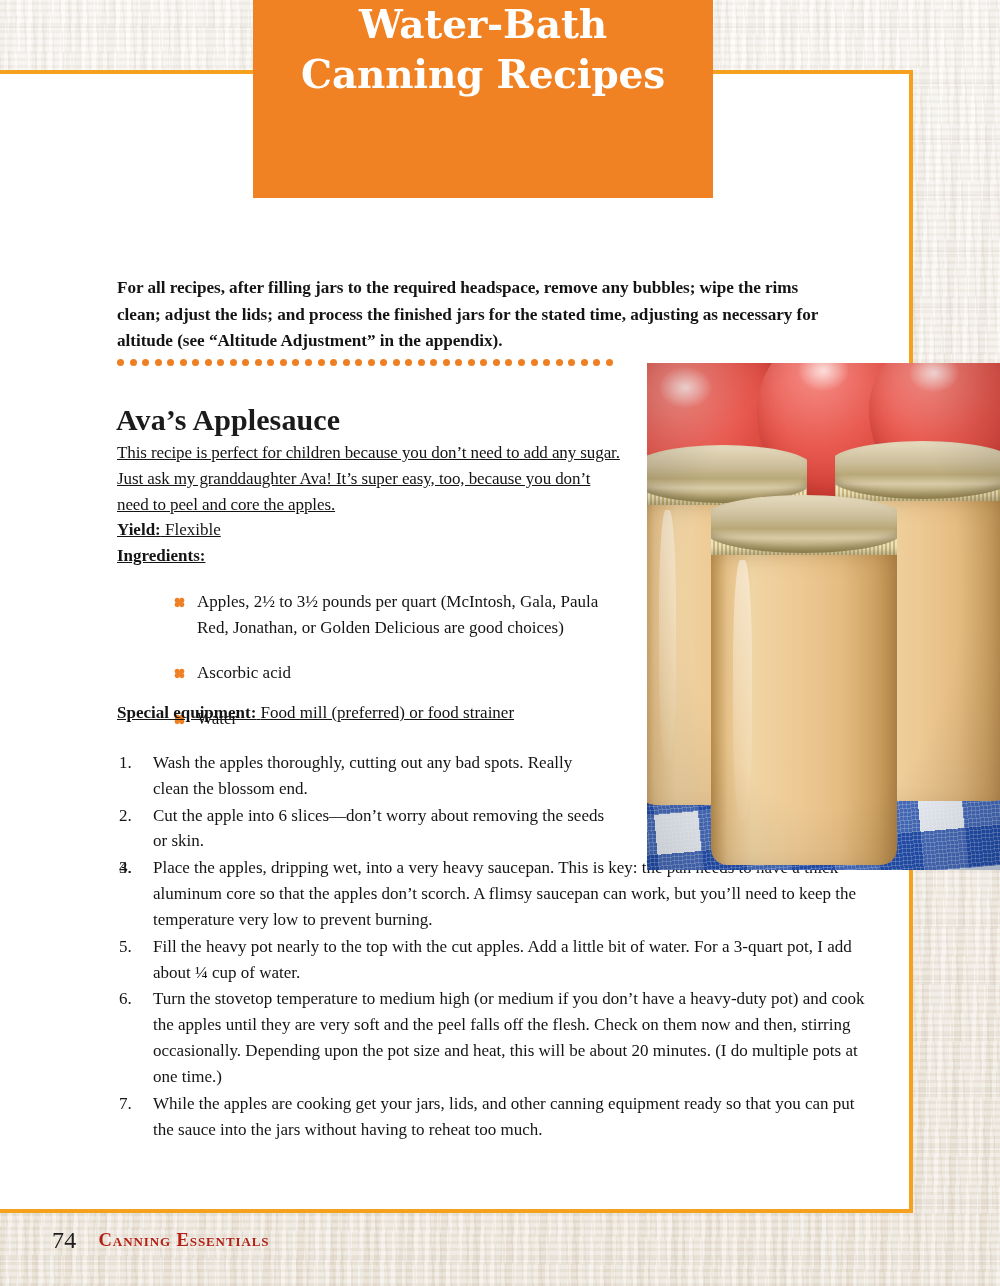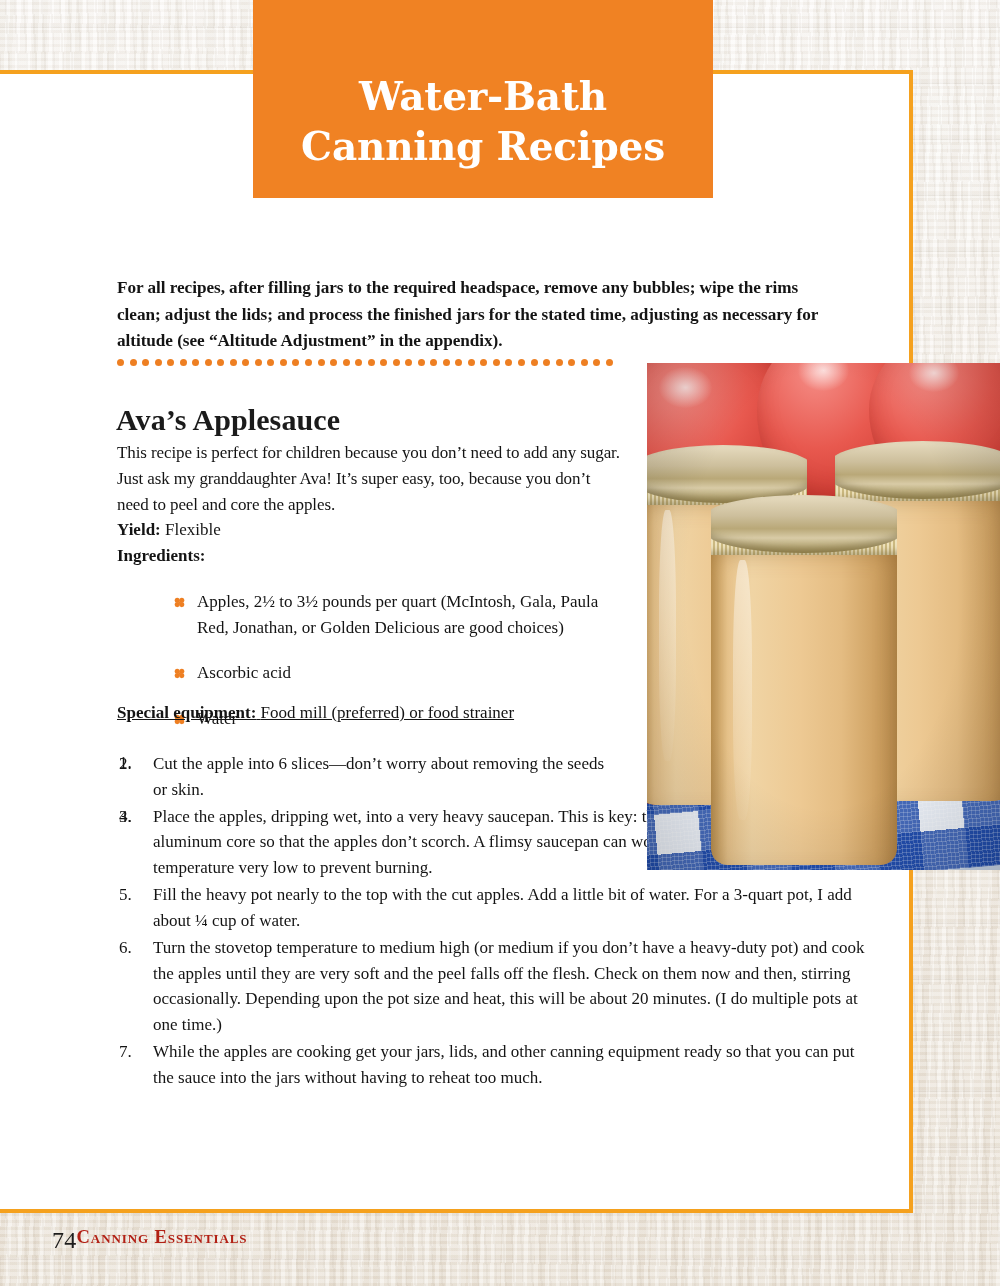--- a/index.html
+++ b/index.html
@@ -72,21 +72,20 @@
   
   #title-banner {
     position: absolute;
     left: 253px;
     top: 0px;
     width: 460px;
     height: 198px;
     background: #F08223;
     z-index: 6;
     display: flex;
-    align-items: flex-end;
     justify-content: center;
     padding-bottom: 26px;
     box-sizing: border-box;
   }
   #title-banner .title-text {
     color: #ffffff;
     font-family: "DejaVu Serif", "Liberation Serif", serif;
     font-weight: bold;
     font-size: 39px;
     line-height: 1.28;
@@ -146,21 +145,21 @@
   #recipe-col {
     position: absolute;
     left: 117px;
     top: 440px;
     width: 505px;
     z-index: 4;
     font-size: 17px;
     line-height: 1.52;
     color: #141414;
   }
-  #recipe-col p { margin: 0; }
+  #recipe-col p { margin: 0; text-decoration: underline; }
   #recipe-col .desc { letter-spacing: -0.1px; }
   #recipe-col .meta b { font-weight: bold; }
 
   ul.ingredients {
     list-style: none;
     margin: 6px 0 0 0;
     padding: 0 0 0 58px;
   }
   ul.ingredients li {
     position: relative;
@@ -318,21 +317,22 @@
     position: absolute; inset: 0;
     background: radial-gradient(ellipse at 50% 45%, rgba(0,0,0,0) 55%, rgba(0,0,0,0.16) 100%);
   }
 
   
   #page-footer {
     position: absolute;
     left: 52px;
     top: 1227px;
     display: flex;
-    align-items: flex-start;
+    align-items: center;
+    gap: 22px;
     z-index: 7;
   }
   #page-footer .pg-num {
     font-size: 24px;
     color: #1c1c1c;
     letter-spacing: 0.3px;
   }
   #page-footer .pg-label {
     font-size: 18.5px;
     color: #B22015;
@@ -445,20 +445,21 @@
 </div>
 
 <div id="special-equip">
   <b>Special equipment:</b>
   <span>Food mill (preferred) or food strainer</span>
 </div>
 
 <div id="steps">
     <div class="step narrow">
       <span class="num">1.</span>
+      <div class="body">Wash the apples thoroughly, cutting out any bad spots. Really clean the blossom end.</div>
     </div>
     <div class="step narrow">
       <span class="num">2.</span>
       <div class="body">Cut the apple into 6 slices—don’t worry about removing the seeds or skin.</div>
     </div>
     <div class="step narrow">
       <span class="num">3.</span>
     </div>
     <div class="step">
       <span class="num">4.</span>

